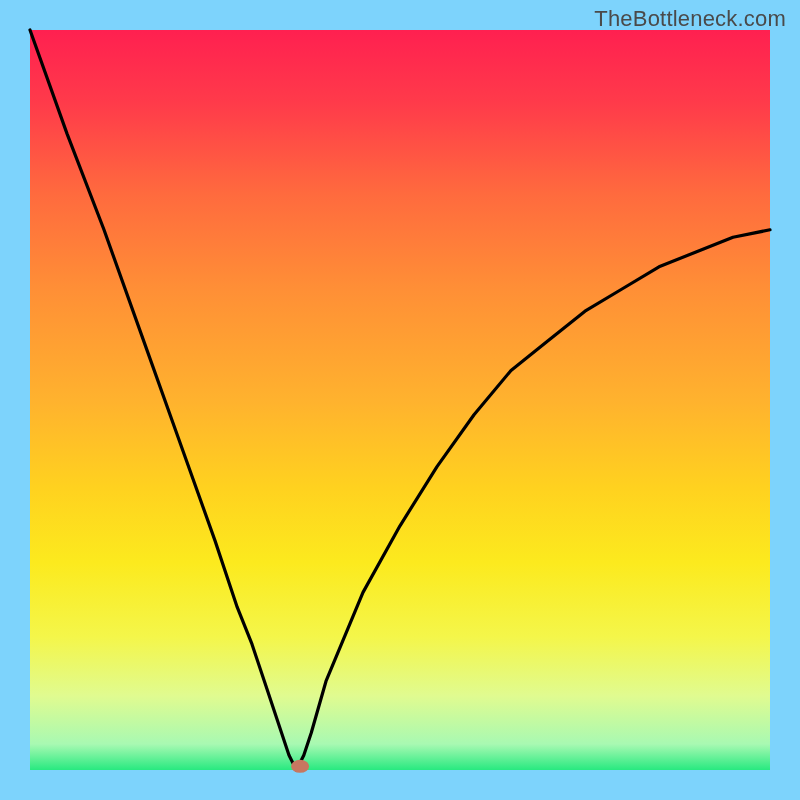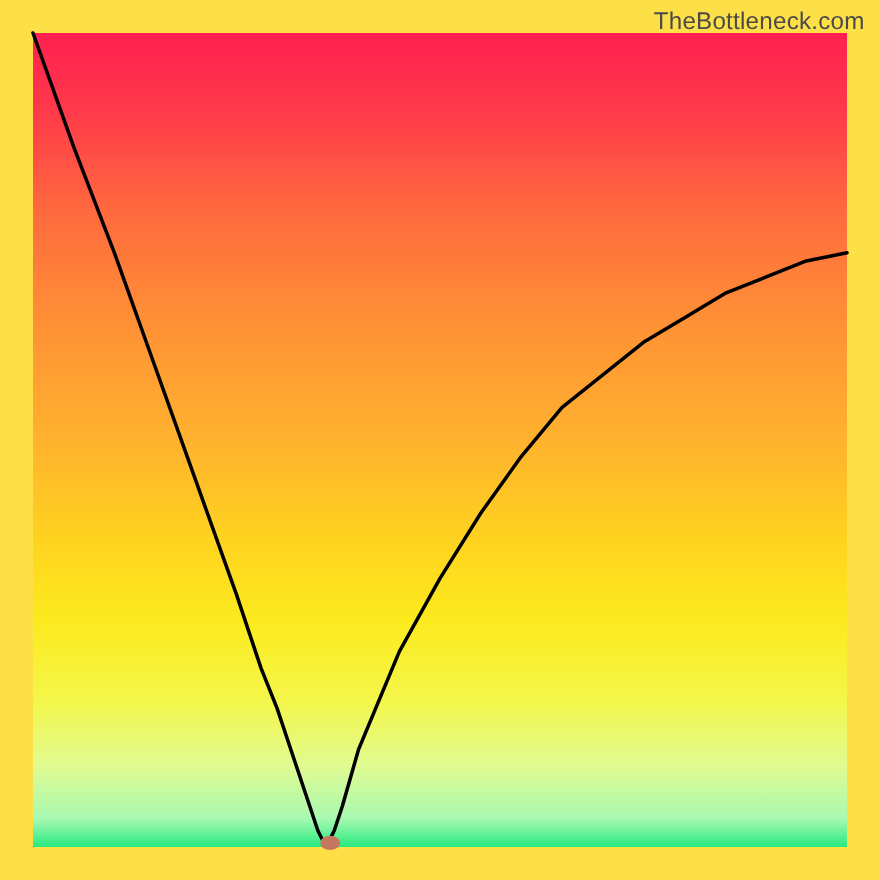--- a/index.html
+++ b/index.html
@@ -8,21 +8,21 @@
     width: 800px;
     height: 800px;
     overflow: hidden;
     background: #000;
     font-family: Arial, Helvetica, sans-serif;
   }
   .frame {
     position: relative;
     width: 800px;
     height: 800px;
-    background: #fde047;
+    background: #7dd3fc;
   }
   .watermark {
     position: absolute;
     top: 6px;
     right: 14px;
     color: #4a4a4a;
     font-size: 22px;
     font-weight: 400;
     letter-spacing: 0.2px;
     z-index: 30;

